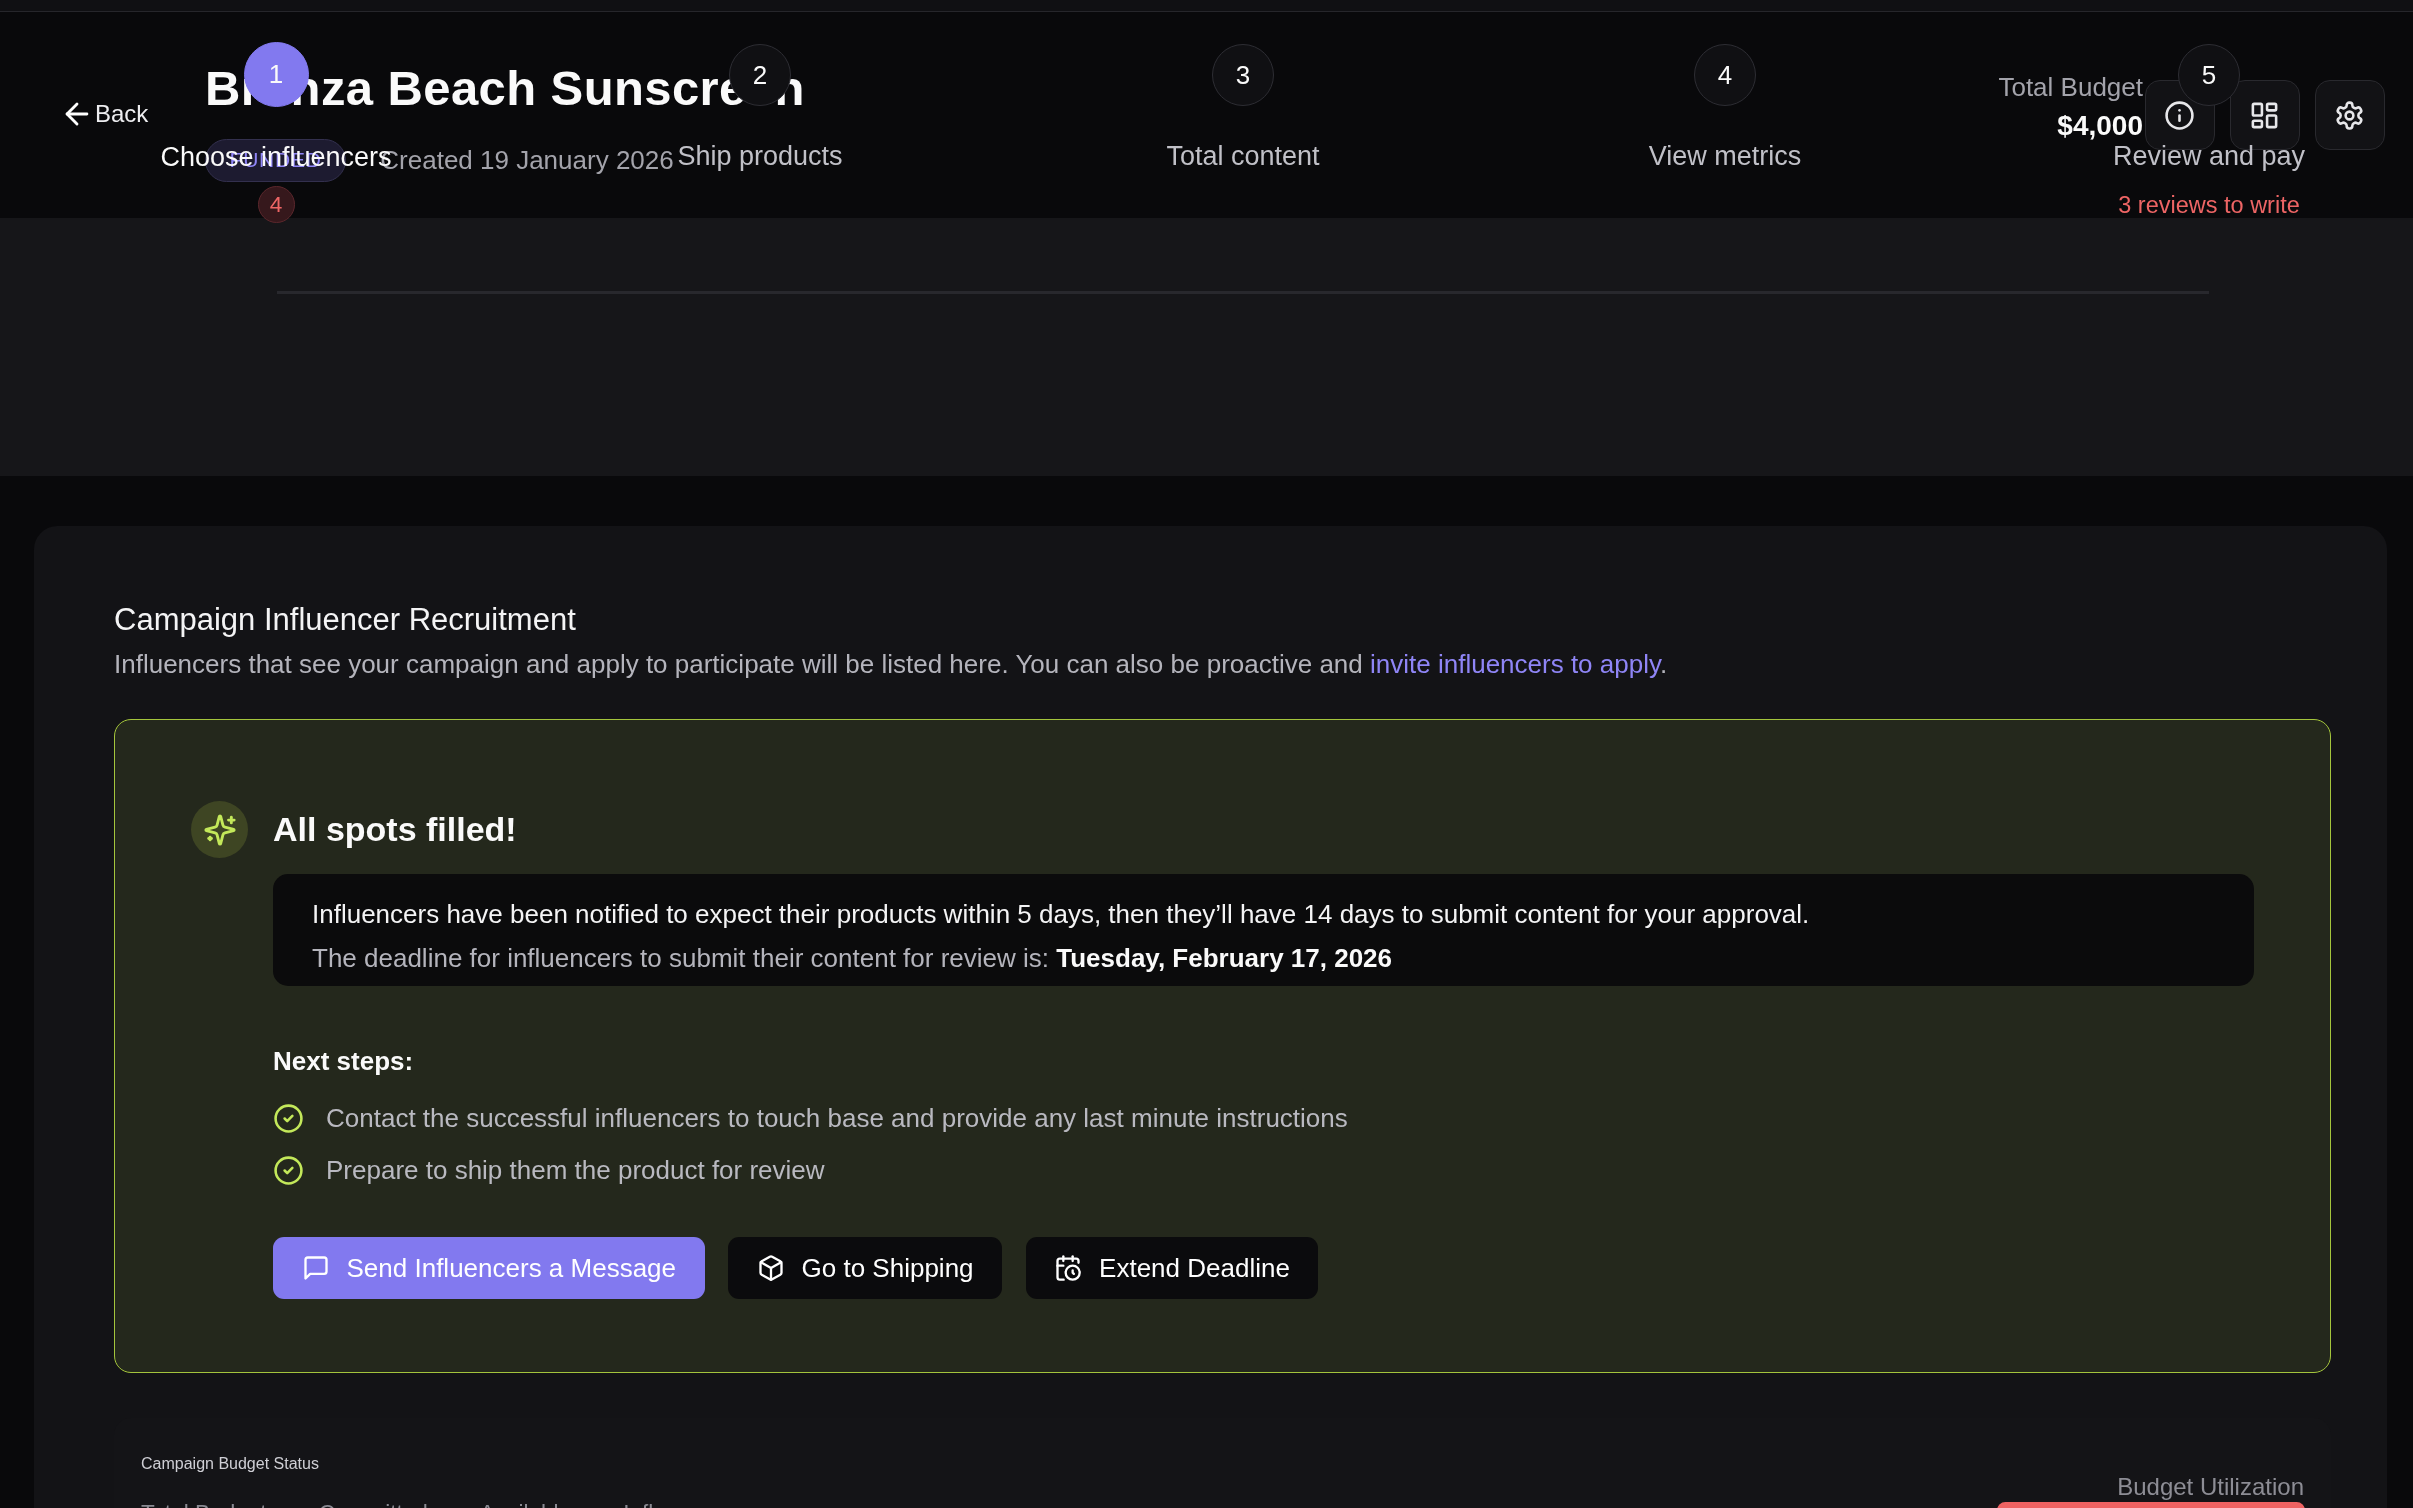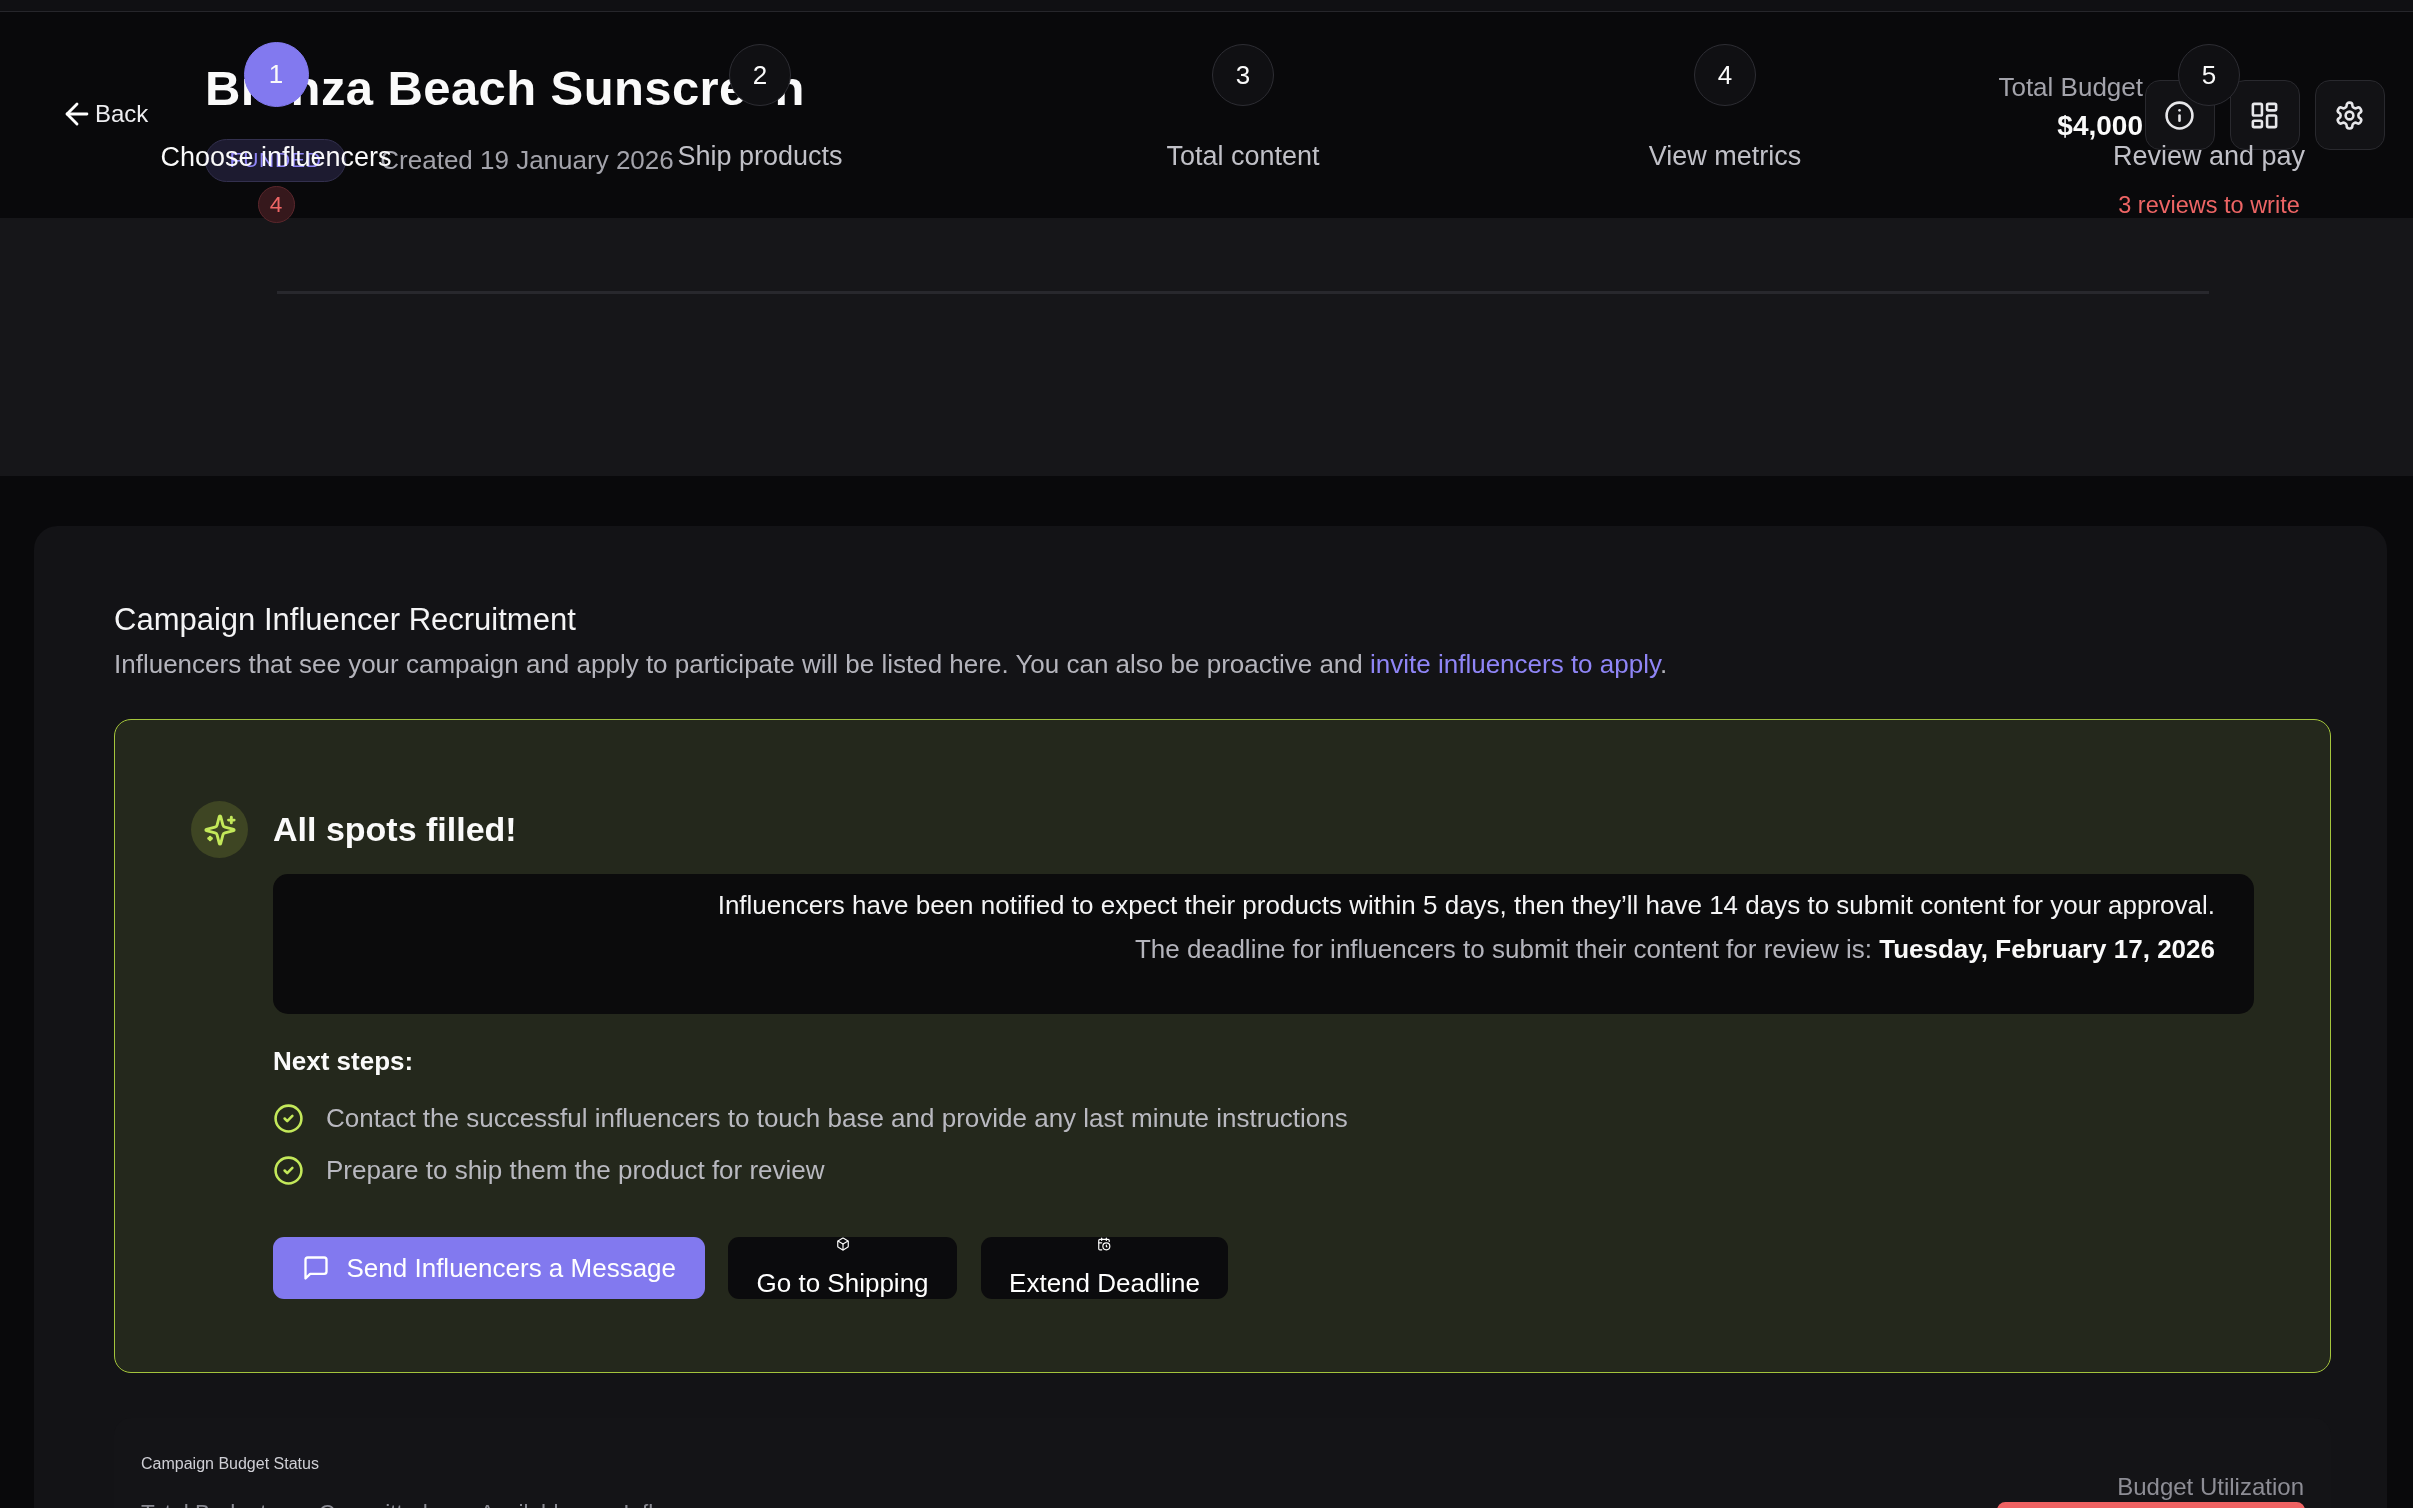--- a/index.html
+++ b/index.html
@@ -83,43 +83,43 @@
     background:#24281c; border:1.7px solid var(--lime,#a4c53c); border-radius:17px;
   }
   .banner-icon-wrap {
     left:191px; top:801px; width:57px; height:57px; border-radius:50%;
     background:#3e4523; display:flex; align-items:center; justify-content:center;
   }
   .banner-icon-wrap svg { width:34px; height:34px; stroke:var(--lime-bright,#c3e85a); }
   .banner-title { left:273px; top:810px; font-size:34px; font-weight:bold; color:#fafafa; }
 
   .notice-box {
-    left:273px; top:874px; width:1981px; height:140px;
-    background:#0b0b0c; border-radius:15px; padding:16px 39px;text-align:right;
+    left:273px; top:874px; width:1981px; height:112px;
+    background:#0b0b0c; border-radius:15px; padding:25px 39px;
   }
   .notice-line1 { font-size:26px; font-weight:500; color:#f4f4f5; }
   .notice-line2 { margin-top:13px; font-size:26px; color:#b4b4bc; }
   .notice-line2 b { color:#fafafa; font-weight:bold; }
 
   .next-steps-label { left:273px; top:1046px; font-size:26px; font-weight:bold; color:#fafafa; }
   .check-item { left:273px; display:flex; align-items:center; gap:22px; }
   .check-item svg { width:31px; height:31px; stroke:var(--lime-bright,#c3e85a); flex:none; }
   .check-item .txt { font-size:26px; color:#b9b9c0; }
   .check-item.one { top:1103px; }
   .check-item.two { top:1155px; }
 
   .cta-row { left:273px; top:1237px; display:flex; gap:23.5px; }
   .cta {
     height:62px; border-radius:11px; border:none; cursor:pointer;
     display:flex; align-items:center; gap:17px; padding:0 28.5px;
     font-size:26px; color:#fff; font-family:inherit; font-weight:500;
   }
   .cta svg { width:28px; height:28px; stroke:#fff; }
   .cta.primary { background:var(--accent,#8279ef); }
-  .cta.dark { background:#0b0b0d;flex-direction:column; }
+  .cta.dark { background:#0b0b0d; }
 
   
   .budget-card {
     left:114px; top:1418px; width:2217px; height:201px;
     background:#141417; border-radius:17px; padding:37px 27px;
   }
   .budget-heading { left:141px; top:1455px; font-size:16px; color:#cfcfd5; }
   .utilization-label { top:1473px; right:109px; font-size:24px; color:#8d8d95; }
   .col-labels { left:141px; top:1500px; display:flex; gap:52px; }
   .col-labels span { font-size:22.6px; color:#8a8a92; }

